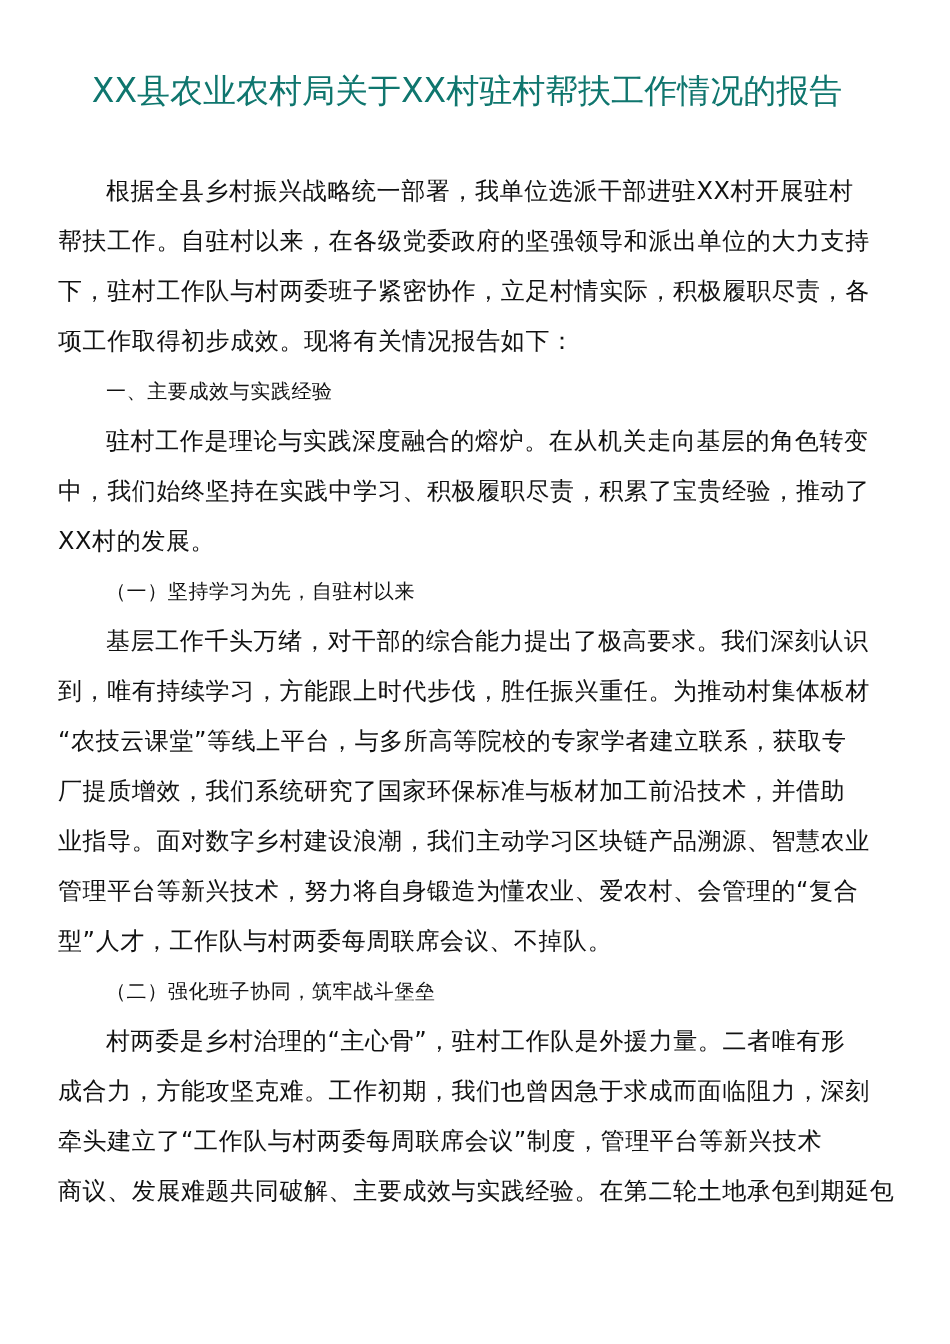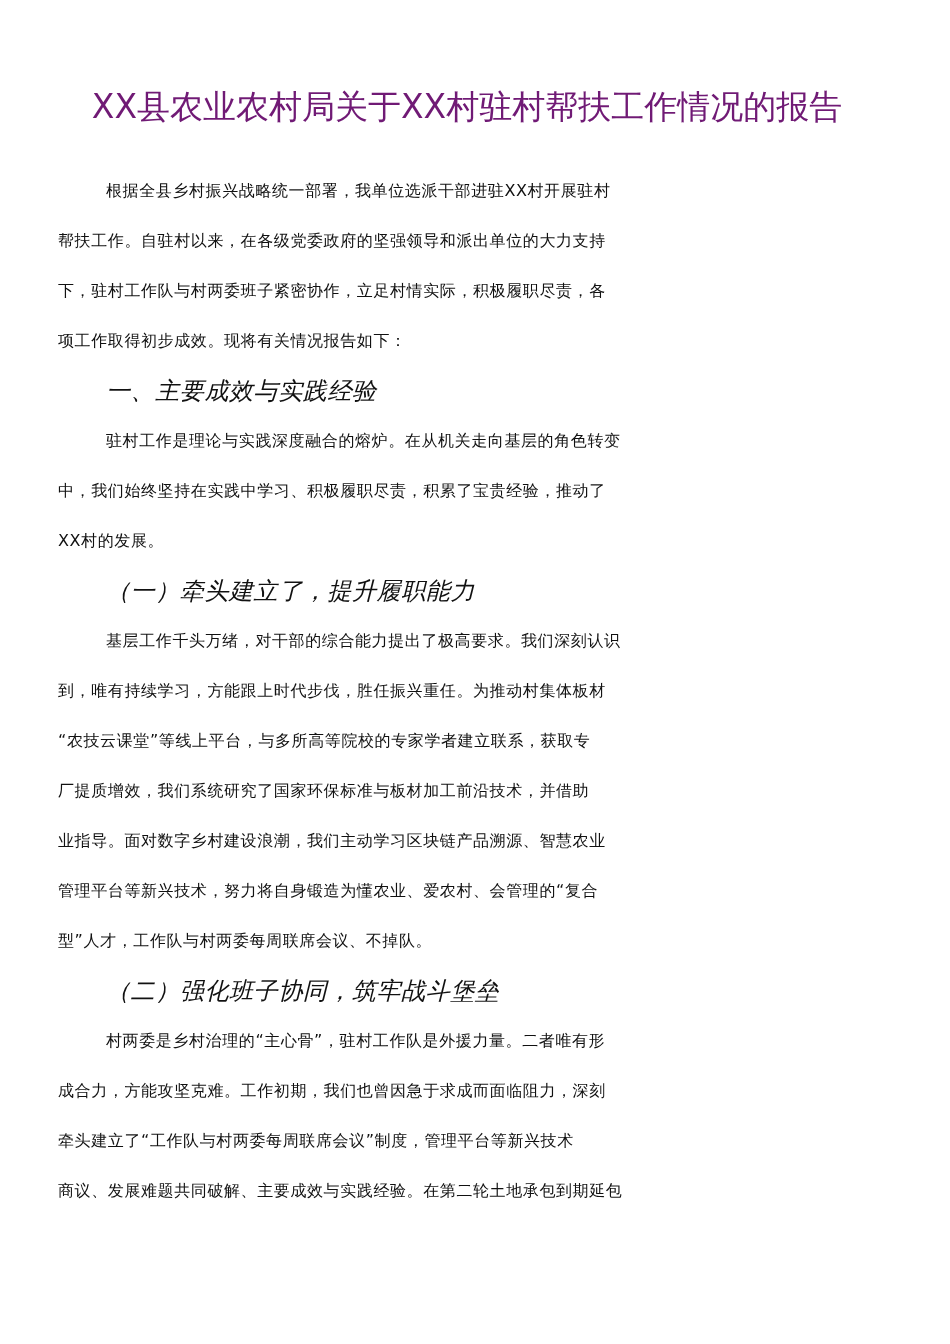--- a/index.html
+++ b/index.html
@@ -1,23 +1,23 @@
 <!DOCTYPE html>
 <html><head>
 <meta charset="utf-8">
 <style>
   html, body { margin: 0; padding: 0; background: #ffffff; }
   body { width: 950px; height: 1344px; overflow: hidden; position: relative;
          font-family: "DejaVu Sans", "Liberation Sans", sans-serif; color: #111; }
   .page { position: absolute; left: 58px; top: 0; width: 818px; }
   .title { position: absolute; top: 66px; left: 0; width: 818px; text-align: center;
-           font-size: 33px; line-height: 50px; letter-spacing: 0px; white-space: nowrap; color: #701a75; margin-top: 16px; }
+           font-size: 33px; line-height: 50px; letter-spacing: 0px; white-space: nowrap; color: #0f766e; }
   .body { position: absolute; top: 166px; left: 0; width: 818px; }
-  .p { font-size: 16px; line-height: 50px; text-align: justify; text-indent: 48px; margin: 0; letter-spacing: 0.6px; }
-  .h { font-size: 24px; line-height: 50px; margin: 0; text-indent: 48px; letter-spacing: 0.6px; font-style: italic; }
+  .p { font-size: 24px; line-height: 50px; text-align: justify; text-indent: 48px; margin: 0; letter-spacing: 0.6px; }
+  .h { font-size: 20px; line-height: 50px; margin: 0; text-indent: 48px; letter-spacing: 0.6px; }
   .line { display: block; white-space: nowrap; text-indent: 0; }
   .first { padding-left: 48px; }
 </style>
 </head>
 <body>
 
 <div class="page">
   <div class="title">XX县农业农村局关于XX村驻村帮扶工作情况的报告</div>
 
   <div class="body">
@@ -30,21 +30,21 @@
     </div>
 
     <div class="h">一、主要成效与实践经验</div>
 
     <div class="p">
       <span class="line first">驻村工作是理论与实践深度融合的熔炉。在从机关走向基层的角色转变</span>
       <span class="line">中，我们始终坚持在实践中学习、积极履职尽责，积累了宝贵经验，推动了</span>
       <span class="line">XX村的发展。</span>
     </div>
 
-    <div class="h">（一）牵头建立了，提升履职能力</div>
+    <div class="h">（一）坚持学习为先，自驻村以来</div>
 
     <div class="p">
       <span class="line first">基层工作千头万绪，对干部的综合能力提出了极高要求。我们深刻认识</span>
       <span class="line">到，唯有持续学习，方能跟上时代步伐，胜任振兴重任。为推动村集体板材</span>
       <span class="line">“农技云课堂”等线上平台，与多所高等院校的专家学者建立联系，获取专</span>
       <span class="line">厂提质增效，我们系统研究了国家环保标准与板材加工前沿技术，并借助</span>
       <span class="line">业指导。面对数字乡村建设浪潮，我们主动学习区块链产品溯源、智慧农业</span>
       <span class="line">管理平台等新兴技术，努力将自身锻造为懂农业、爱农村、会管理的“复合</span>
       <span class="line">型”人才，工作队与村两委每周联席会议、不掉队。</span>
     </div>

